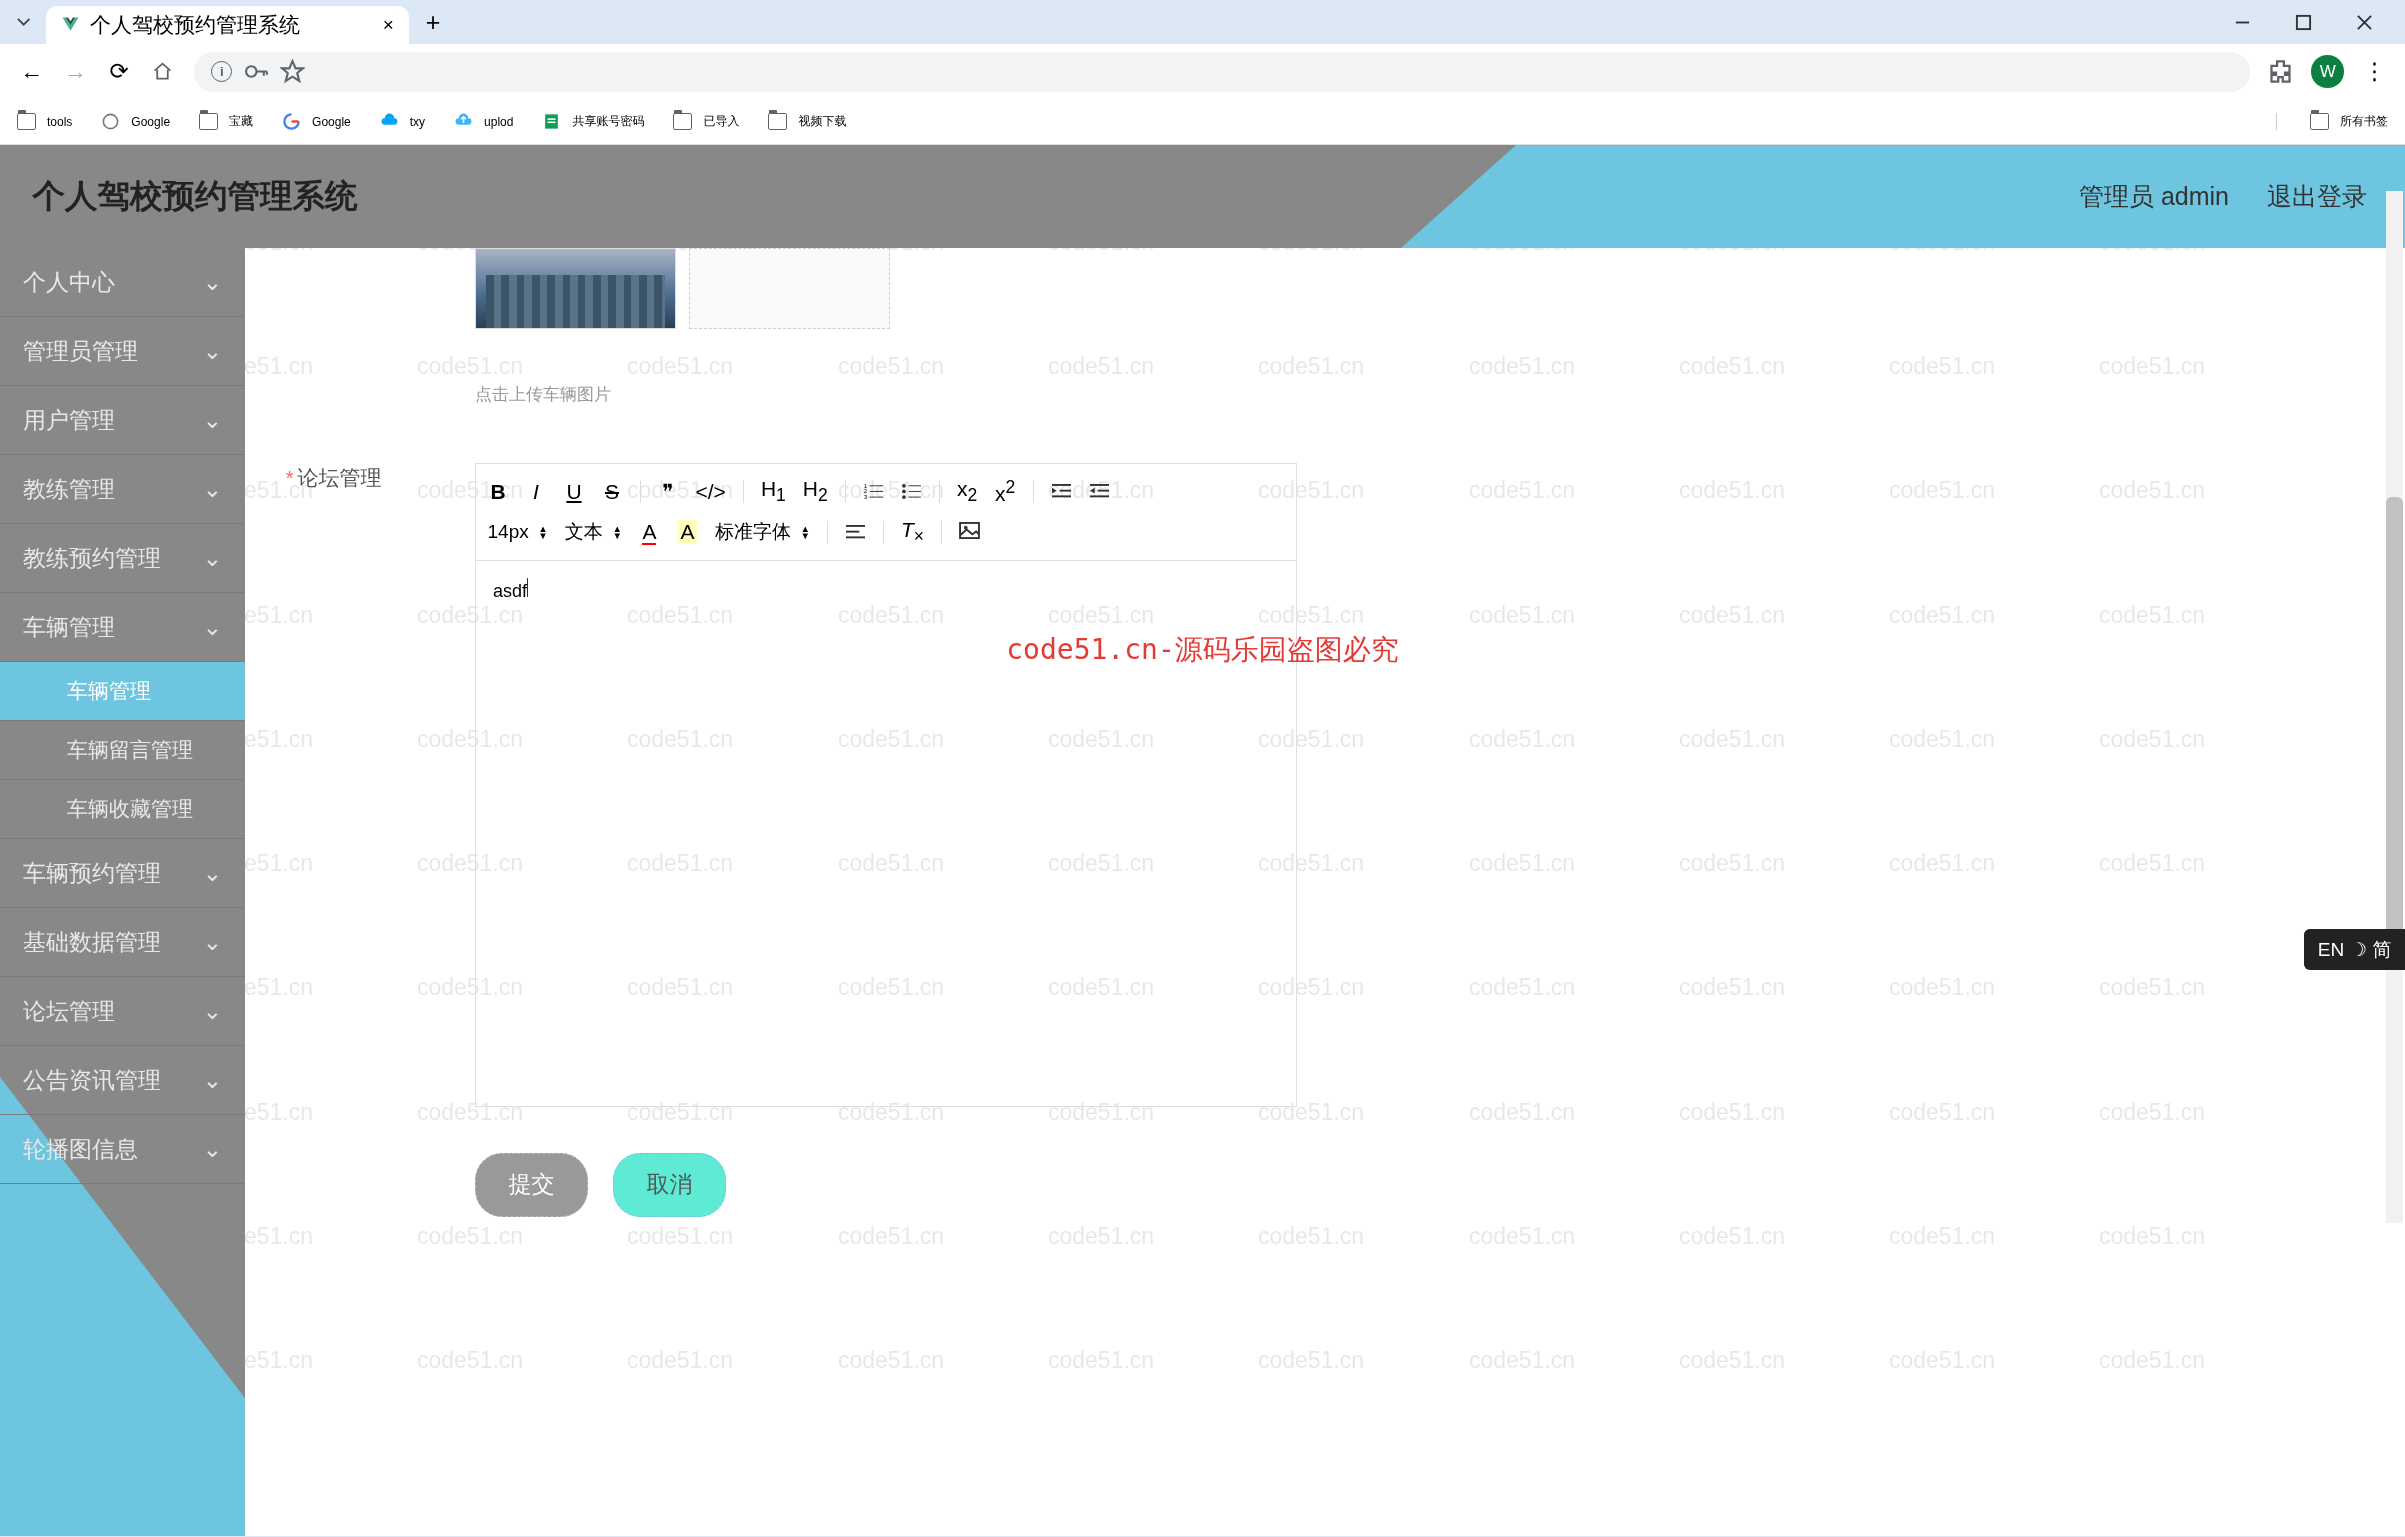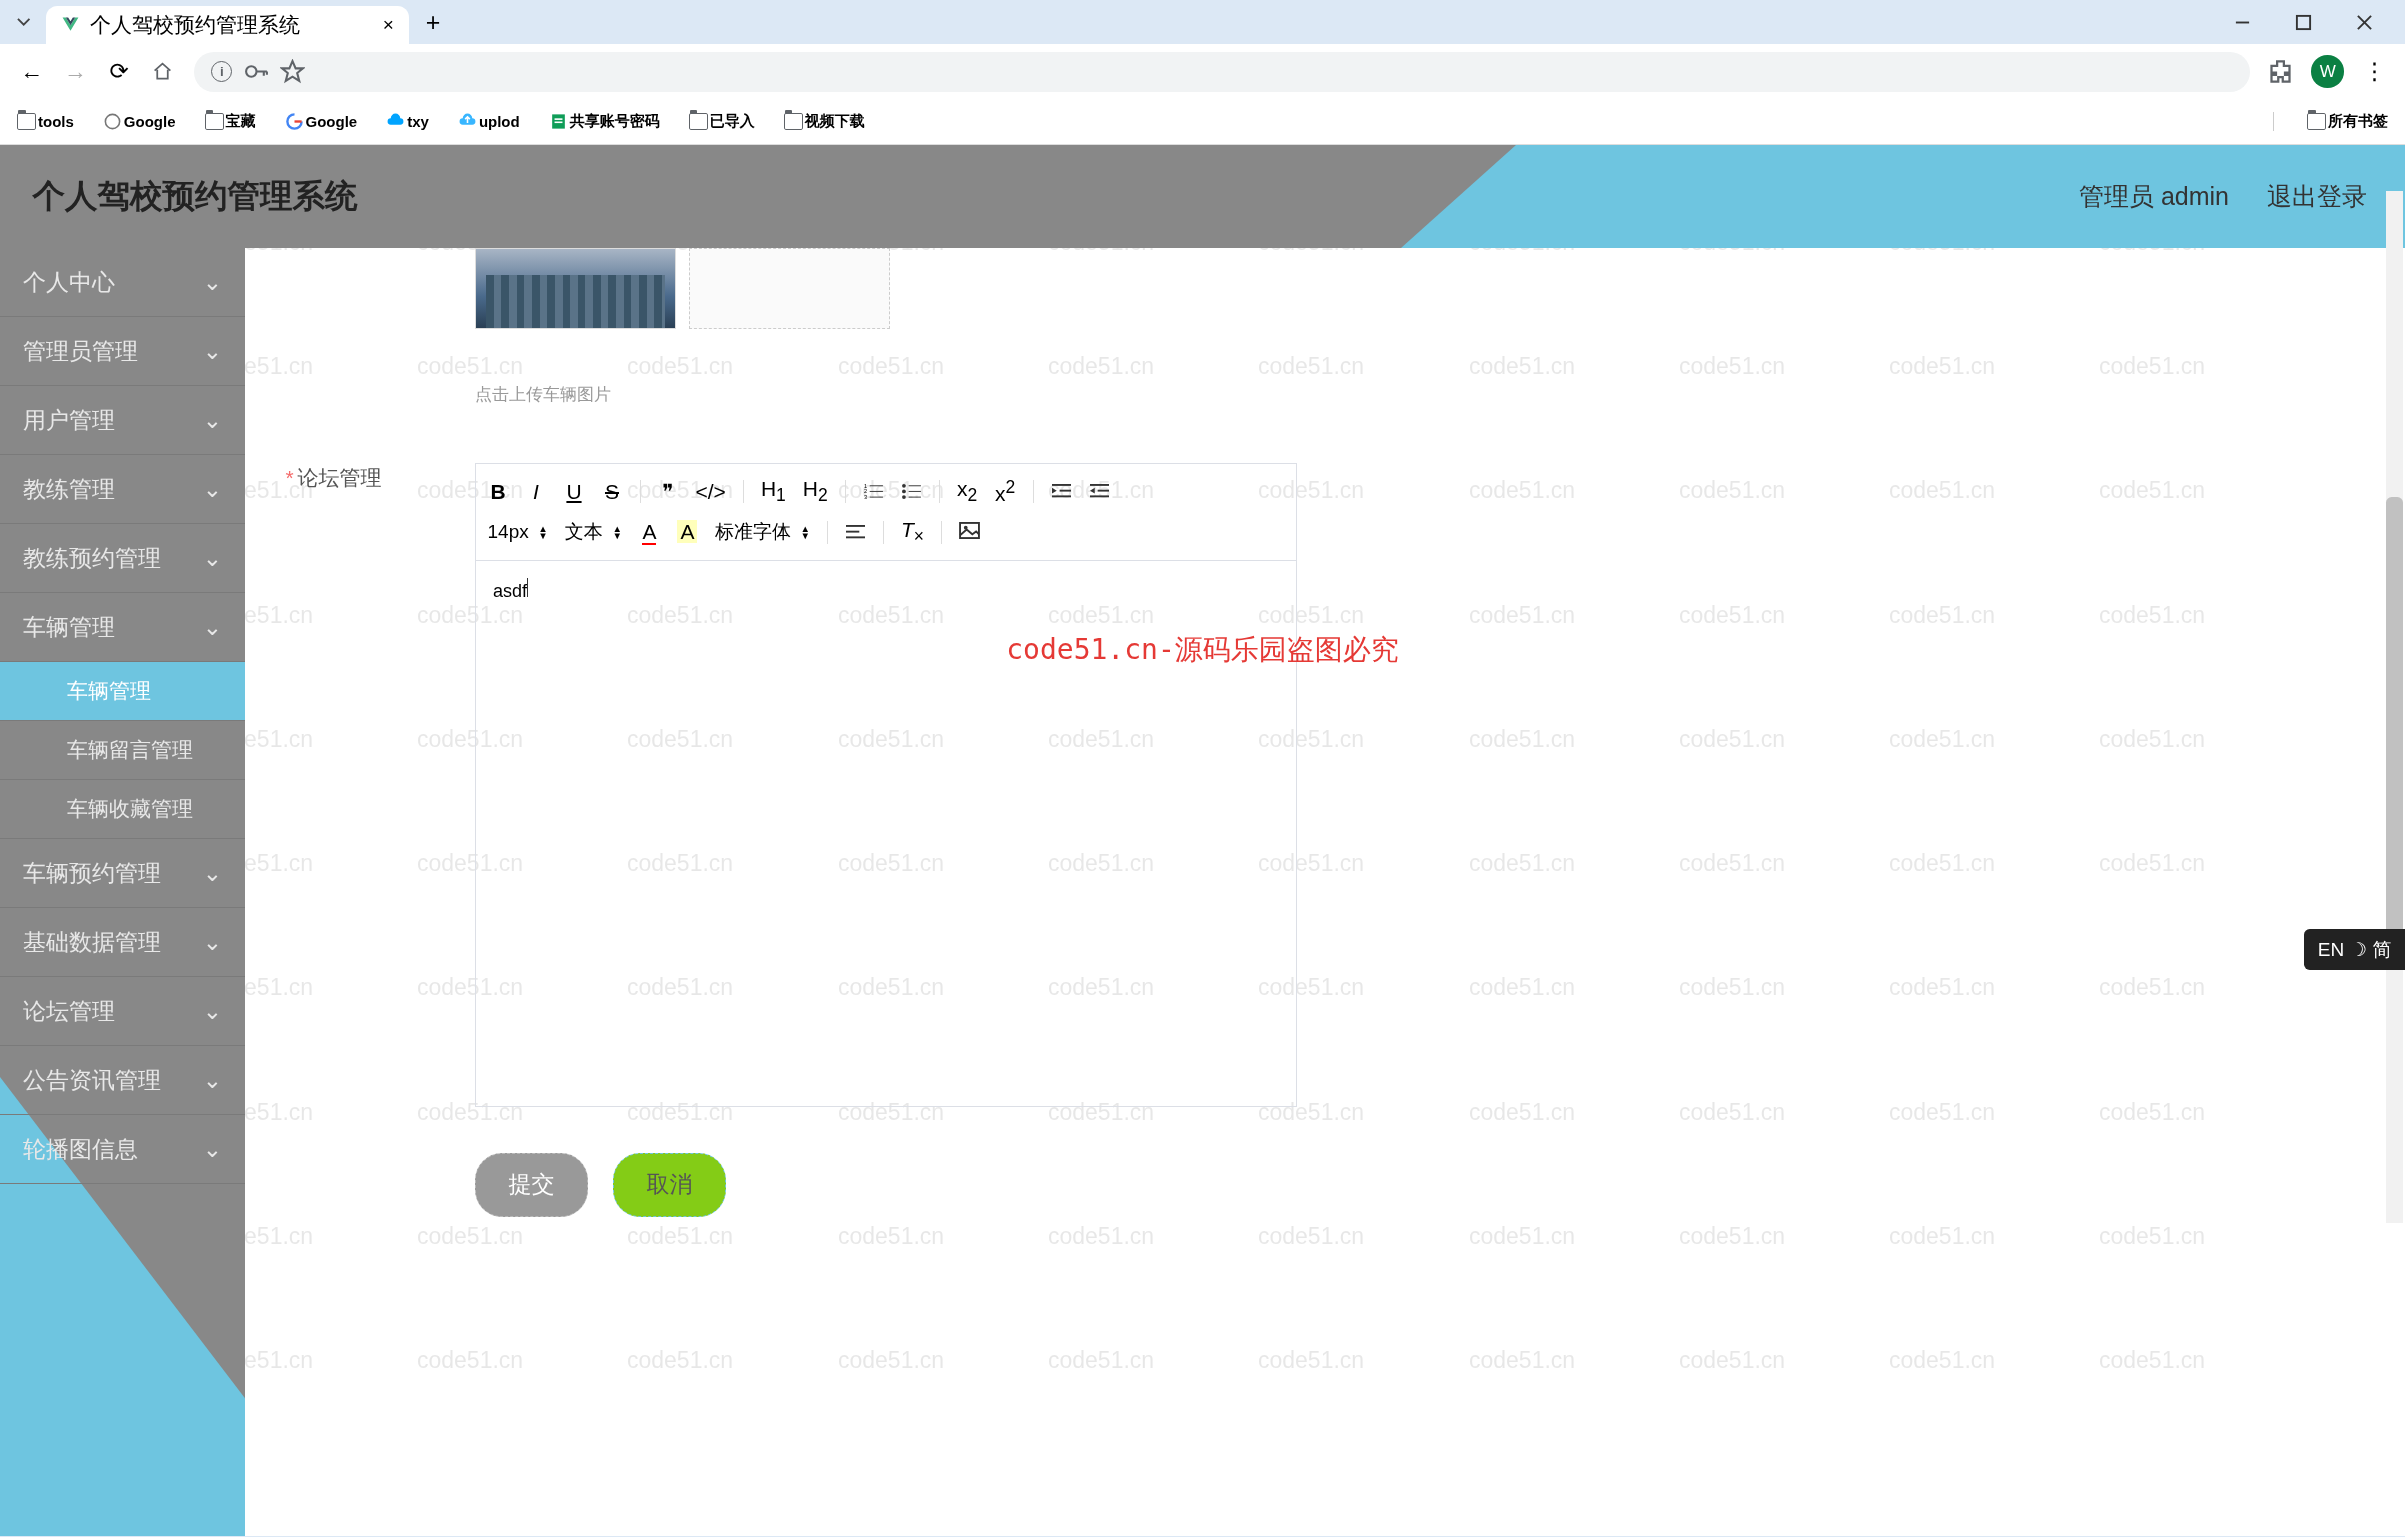--- a/index.html
+++ b/index.html
@@ -21,21 +21,21 @@
 .address-bar { flex: 1; height: 40px; background: #f1f3f4; border-radius: 20px; display: flex; align-items: center; padding: 0 17px; gap: 11.5px; margin: 0 7.6px; }
 .info-icon { width: 21px; height: 21px; border: 1.9px solid #5f6368; border-radius: 50%; display: flex; align-items: center; justify-content: center; font-size: 13.4px; font-weight: bold; color: #5f6368; }
 .url-text { font-size: 23px; flex: 1; }
 .url-host { color: #202124; }
 .url-path { color: #5f6368; }
 .addr-icon { width: 25px; height: 25px; cursor: pointer; color: #5f6368; }
 .avatar { width: 32.5px; height: 32.5px; border-radius: 50%; background: #0b8043; color: #fff; display: flex; align-items: center; justify-content: center; font-size: 17px; margin: 0 7.6px; }
 .kebab { font-size: 23px; cursor: pointer; padding: 0 7.6px; }
 
 .bookmarks-bar { background: #fff; height: 46px; display: flex; align-items: center; padding: 0 17px; gap: 29px; border-bottom: 1px solid #ddd; }
-.bookmark { display: flex; align-items: center; gap: 2px; font-size: 15px; cursor: pointer; font-weight: bold; }
+.bookmark { display: flex; align-items: center; gap: 11px; font-size: 12px; cursor: pointer; }
 .bm-icon { width: 19px; height: 19px; }
 .folder-icon { width: 19px; height: 17px; border: 1.9px solid #5f6368; border-radius: 1.9px; position: relative; }
 .folder-icon::before { content: ''; position: absolute; top: -3.8px; left: 0; width: 7.6px; height: 3.8px; background: #5f6368; border-radius: 1px; }
 .bookmarks-right { margin-left: auto; display: flex; align-items: center; gap: 11.5px; padding-left: 33px; border-left: 1px solid #ccc; }
 
 .app-header { height: 103px; display: flex; align-items: center; position: relative; overflow: hidden; }
 .app-header-bg { position: absolute; inset: 0; background: #888; }
 .app-header-accent { position: absolute; right: 0; top: 0; bottom: 0; width: 1004px; background: #6ec5e0; clip-path: polygon(115px 0, 100% 0, 100% 100%, 0 100%); }
 .app-title { position: relative; font-size: 32.5px; font-weight: bold; color: #222; margin-left: 32.5px; }
 .header-right { position: relative; margin-left: auto; display: flex; gap: 38px; padding-right: 38px; font-size: 25px; color: #333; }
@@ -69,21 +69,21 @@
 .tb-btn { cursor: pointer; font-size: 21px; min-width: 21px; text-align: center; }
 .tb-select { display: flex; align-items: center; gap: 9.6px; font-size: 19px; cursor: pointer; }
 .tb-arrows { display: flex; flex-direction: column; line-height: 7.6px; font-size: 9.6px; }
 .tb-sep { width: 1px; height: 23px; background: #ddd; }
 .editor-body { min-height: 545px; padding: 17px; font-size: 18px; }
 .editor-text { }
 
 .action-buttons { display: flex; gap: 25px; margin-top: 46px; padding-left: 201px; }
 .btn { border: none; padding: 15.3px 32.5px; font-size: 23px; border-radius: 27px; cursor: pointer; }
 .btn-submit { background: #999; color: #fff; border: 1.9px dashed #bbb; }
-.btn-cancel { background: #84cc16; color: #555; border: 1.9px dashed #6ec5e0; }
+.btn-cancel { background: #5eead4; color: #555; border: 1.9px dashed #6ec5e0; }
 
 .side-scroll { position: absolute; right: 1.9px; top: 191px; width: 17px; height: 1032px; background: #f1f1f1; }
 .side-scroll-thumb { width: 100%; height: 459px; background: #c1c1c1; border-radius: 5.7px; margin-top: 306px; }
 
 .ime-badge { position: absolute; right: 0; top: 929px; background: #222; color: #fff; padding: 7.6px 13.4px; font-size: 19px; border-radius: 5.7px 0 0 5.7px; display: flex; align-items: center; gap: 5.7px; z-index: 100; }
 
 .center-warning { position: absolute; left: 50%; top: 631px; transform: translateX(-50%); color: #e53935; font-size: 28px; font-family: monospace; z-index: 50; }
 </style>
 </head>
 <body>

